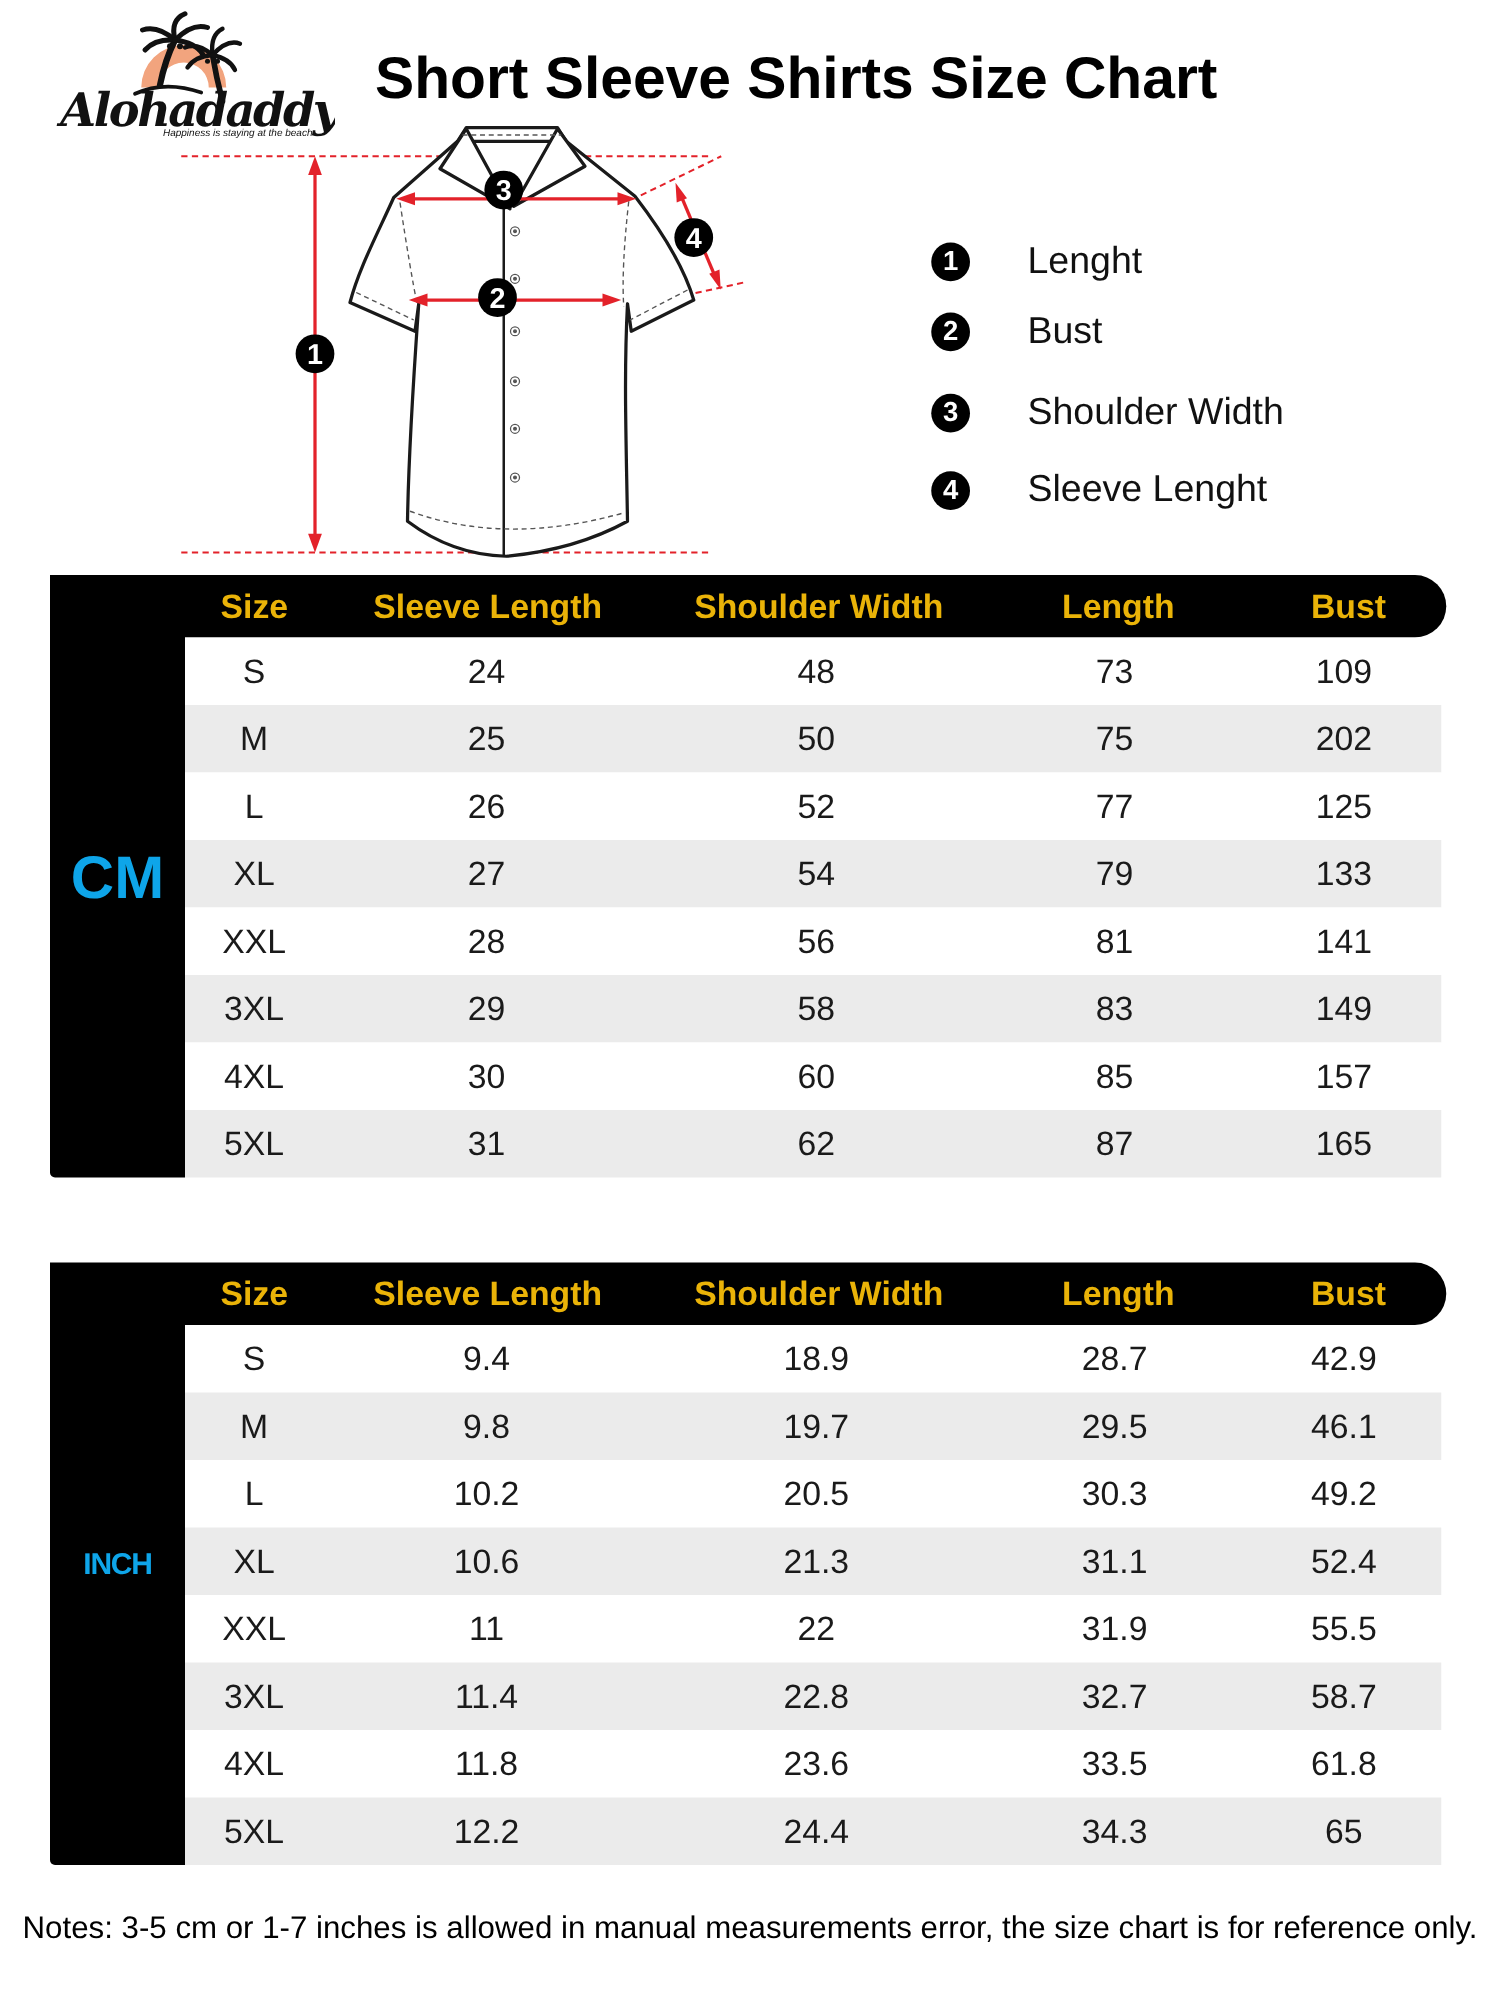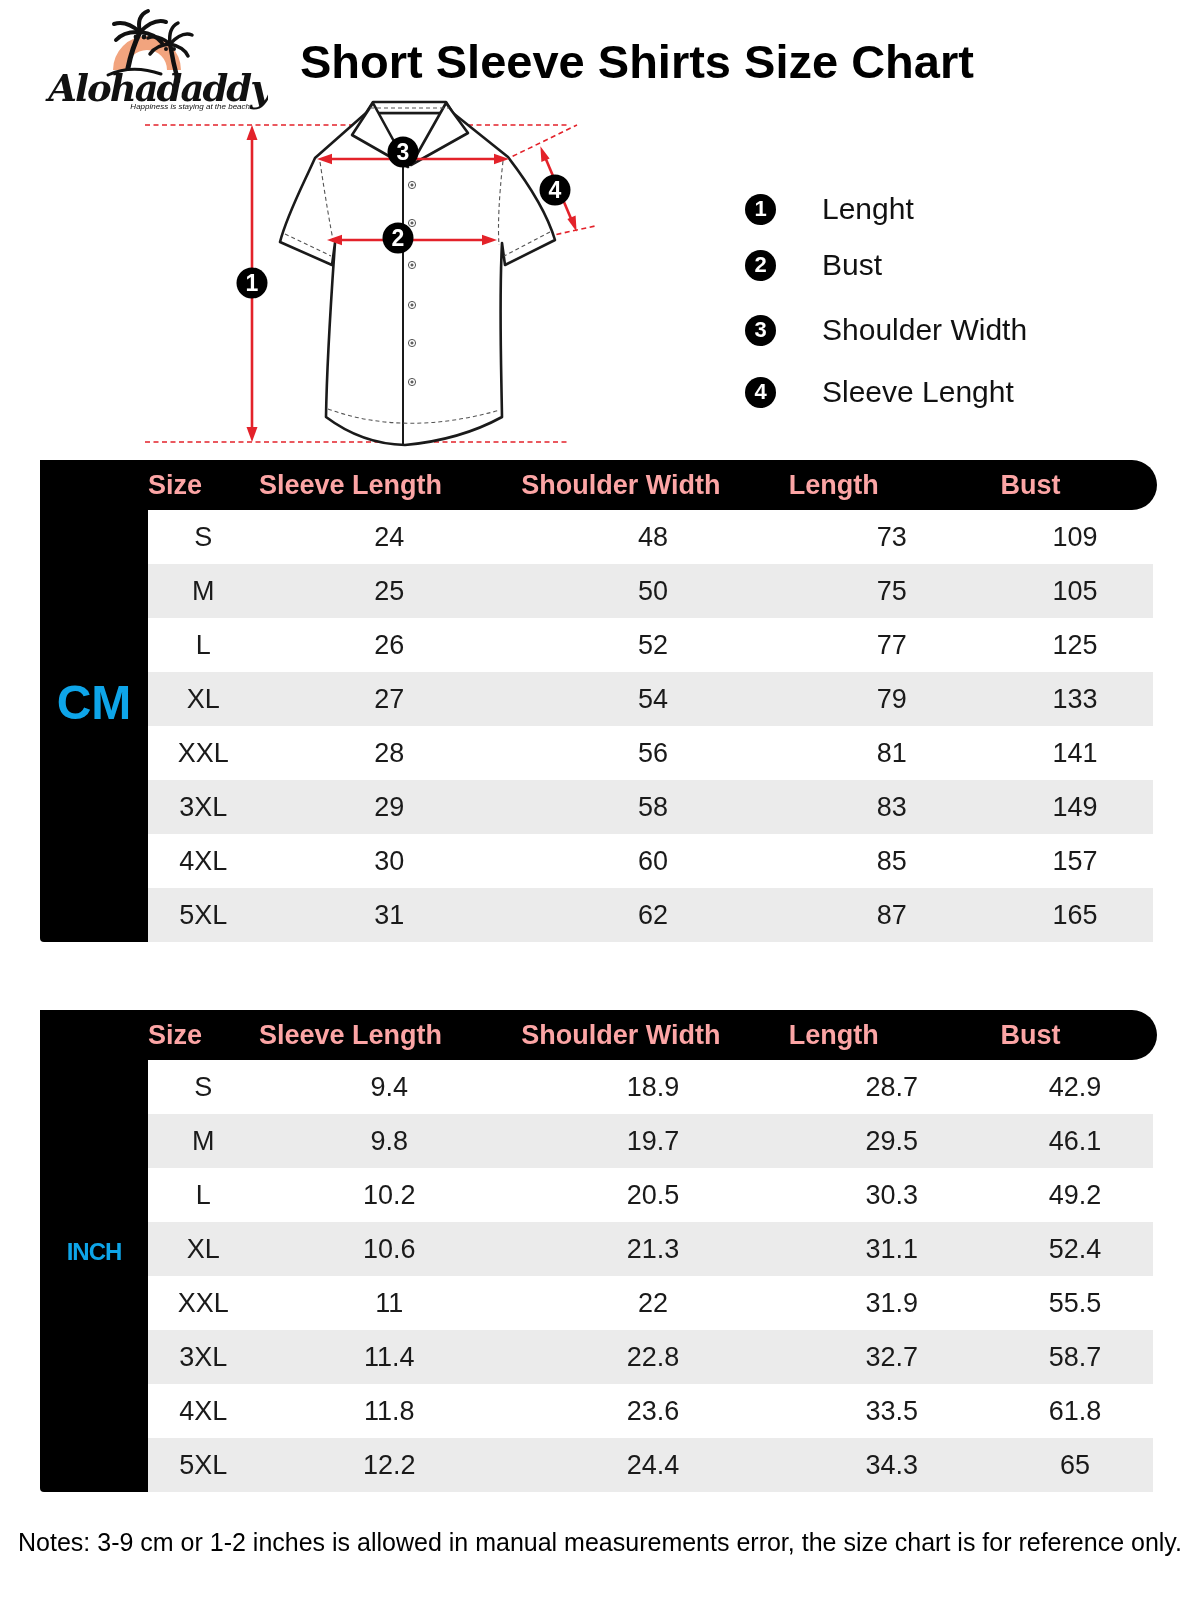--- a/index.html
+++ b/index.html
@@ -22,21 +22,21 @@
   .legend-label { font-size:30px; color:#111; white-space:nowrap;margin-left:31px; }
 
   
   .table-block { position:absolute; left:40px; width:1117px; height:482px; }
   .unit-sidebar { position:absolute; left:0; top:2px; bottom:0; width:108px; background:#000;
     display:flex; align-items:center; justify-content:center; color:#0ea5e9; font-weight:bold; border-radius:0 0 0 4px; }
   .unit-cm { font-size:48px; }
   .unit-inch { font-size:24px; letter-spacing:-1px; }
   .t-header { position:absolute; left:0; top:0; right:0; height:50px; background:#000;
     border-radius:0 25px 25px 0; display:flex; align-items:center; padding-left:108px; }
-  .t-header .th { color:#fca5a5; font-weight:bold; font-size:27px; text-align:left; }
+  .t-header .th { color:#eab308; font-weight:bold; font-size:27px; text-align:center; }
   .t-body { position:absolute; left:108px; top:50px; right:4px; }
   .tr { display:flex; align-items:center; height:54px; background:#fff; }
   .tr.alt { background:#ebebeb; }
   .td { font-size:27px; color:#1a1a1a; text-align:center; }
   .c0 { width:11%; } .c1 { width:26%; } .c2 { width:26.5%; } .c3 { width:21%; } .c4 { width:15.5%; }
 
   
   .note { position:absolute; left:0; right:0; top:1528px; text-align:center; font-size:25px; color:#000; }
 </style>
 </head>
@@ -199,21 +199,21 @@
           <div class="td c1">24</div>
           <div class="td c2">48</div>
           <div class="td c3">73</div>
           <div class="td c4">109</div>
         </div>
         <div class="tr alt">
           <div class="td c0">M</div>
           <div class="td c1">25</div>
           <div class="td c2">50</div>
           <div class="td c3">75</div>
-          <div class="td c4">105</div>
+          <div class="td c4">202</div>
         </div>
         <div class="tr">
           <div class="td c0">L</div>
           <div class="td c1">26</div>
           <div class="td c2">52</div>
           <div class="td c3">77</div>
           <div class="td c4">125</div>
         </div>
         <div class="tr alt">
           <div class="td c0">XL</div>
@@ -315,15 +315,15 @@
         <div class="tr alt">
           <div class="td c0">5XL</div>
           <div class="td c1">12.2</div>
           <div class="td c2">24.4</div>
           <div class="td c3">34.3</div>
           <div class="td c4">65</div>
         </div>
       </div>
   </div>
 
-  <div class="note">Notes: 3-9 cm or 1-2 inches is allowed in manual measurements error, the size chart is for reference only.</div>
+  <div class="note">Notes: 3-5 cm or 1-7 inches is allowed in manual measurements error, the size chart is for reference only.</div>
 
 </div>
 
 </body></html>

